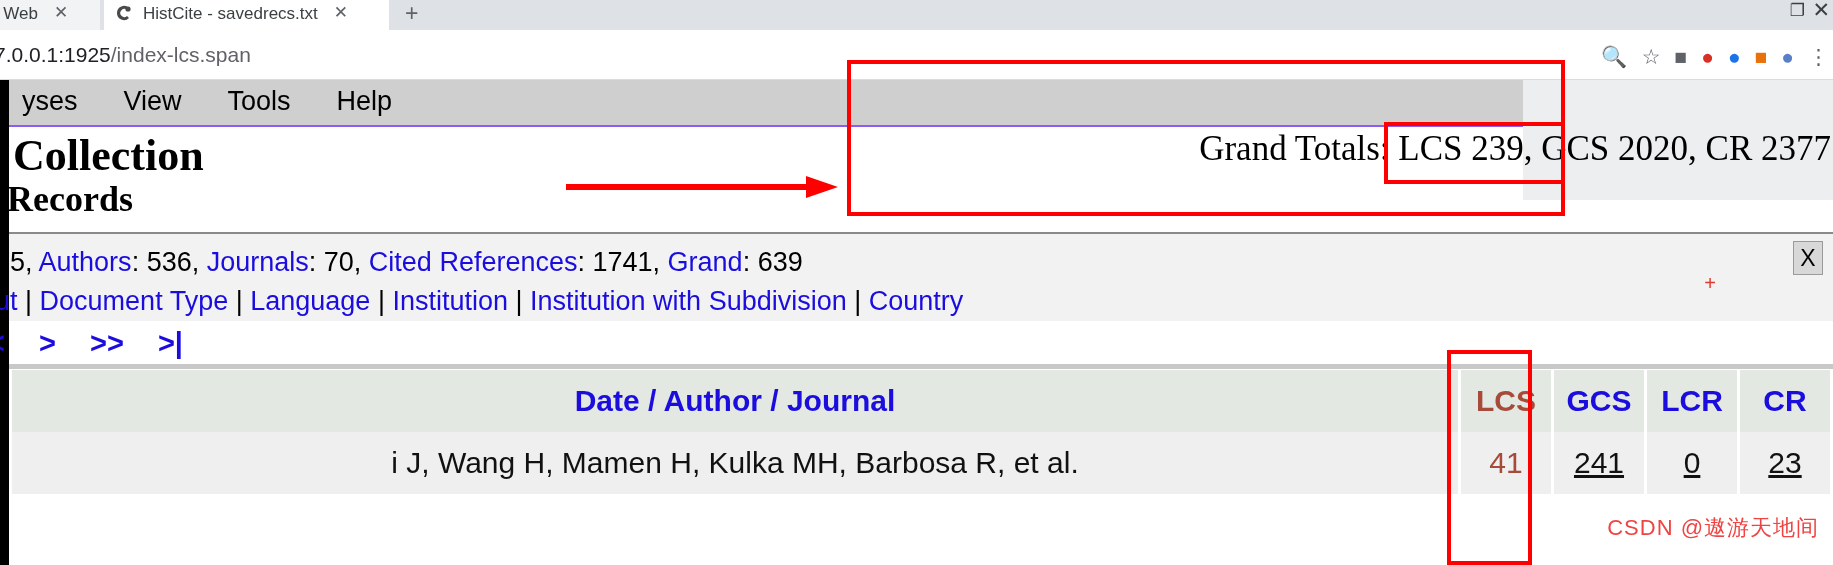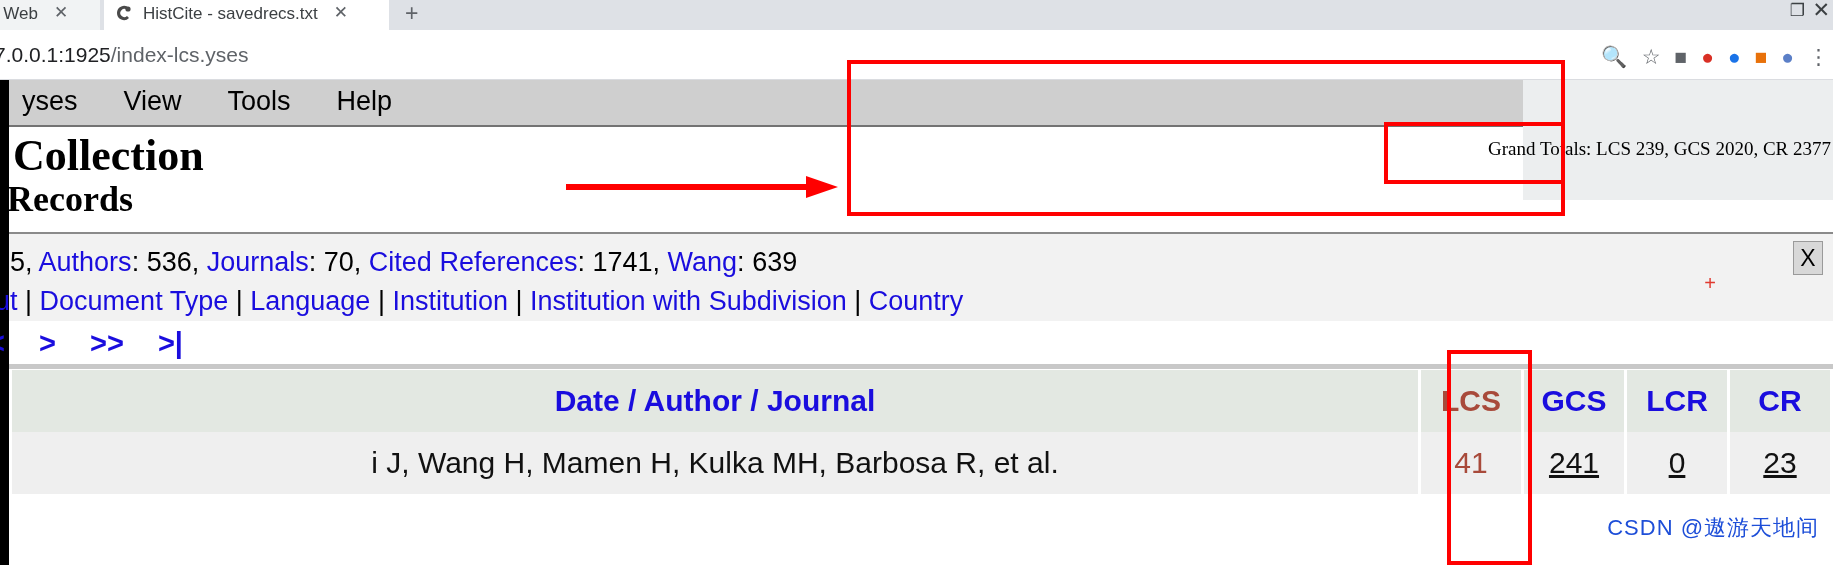--- a/index.html
+++ b/index.html
@@ -68,21 +68,21 @@
   .page {
     position:absolute; left:0; top:80px; width:1833px; height:485px;
     background:#ffffff; overflow:hidden;
   }
   .leftborder {
     position:absolute; left:0; top:0; width:9px; height:485px; background:#000;
   }
 
   .menubar {
     position:absolute; left:9px; top:0; width:1824px; height:47px;
-    background:#cfcfcf; border-bottom:2px solid #737373;
+    background:#cfcfcf; border-bottom:2px solid #8b5cf6;
   }
   .menu-items { position:absolute; left:-10px; top:6px; display:flex; }
   .menu-item {
     font-size:27px; color:#000; padding:0 23px; white-space:nowrap;
   }
   .histcite-logo {
     position:absolute; right:24px; top:2px;
     font-size:37px; color:#000; font-weight:400; letter-spacing:-0.5px;
     white-space:nowrap;
   }
@@ -96,21 +96,21 @@
   .h-collection {
     position:absolute; left:-8px; top:3px;
     font-size:44px; font-weight:bold; color:#000; white-space:nowrap;
   }
   .h-records {
     position:absolute; left:-14px; top:51px;
     font-size:36px; font-weight:bold; color:#000; white-space:nowrap;
   }
   .totals {
     position:absolute; right:14px; top:2px;
-    font-size:19px; color:#000; line-height:40px;
+    font-size:35px; color:#000; line-height:40px;
     white-space:nowrap;
   }
 
   .statsbar {
     position:absolute; left:9px; top:152px; width:1824px; height:89px;
     background:#f2f2f2; border-top:2px solid #8a8a8a;
   }
   .statline {
     position:absolute; left:-14px; top:13px;
     font-size:27px; color:#000; white-space:nowrap;
@@ -139,21 +139,21 @@
   
   .tbl {
     position:absolute; left:9px; top:290px; width:1824px;
     border-collapse:separate; border-spacing:3px 0;
   }
   .tbl th, .tbl td {
     background:#e3e8e2; padding:0; height:62px; vertical-align:middle;
     text-align:center; font-size:30px; font-weight:bold;
   }
   .tbl td { background:#efefef; font-weight:normal; }
-  .th-num { width:100px; }
+  .th-num { width:90px; }
   .th-main { text-align:center; }
   .c-date { color:#1a0dde; }
   .c-lcs { color:#a84a3a; }
   .c-gcs { color:#1a0dde; }
   .c-lcr { color:#1a0dde; }
   .c-cr  { color:#1a0dde; }
   .rec-title {
     text-align:left; padding-left:4px; font-size:30px; color:#111;
     white-space:nowrap;
   }
@@ -169,21 +169,21 @@
     position:absolute; border:4px solid #ff0000; pointer-events:none;
   }
   .box-totals { left:847px; top:60px; width:718px; height:156px; }
   .box-cr     { left:1447px; top:350px; width:85px; height:215px; }
   .box-cr2377 { left:1384px; top:122px; width:181px; height:62px; }
 
   .arrow { position:absolute; left:566px; top:176px; width:272px; height:22px; }
 
   .watermark {
     position:absolute; right:14px; bottom:22px;
-    font-size:22px; color:#1d4ed8; white-space:nowrap; letter-spacing:1px;margin-left:36px;
+    font-size:22px; color:#ef4444; white-space:nowrap; letter-spacing:1px;margin-left:36px;
   }
 
   .mooc {
     position:absolute; right:32px; top:38px;
     font-size:31px; color:#d8d8d8; white-space:nowrap;
   }
 </style>
 </head>
 <body>
 
@@ -203,21 +203,21 @@
       </span>
       <span class="tab-title">HistCite - savedrecs.txt</span>
       <span class="tab-close">✕</span>
     </div>
     <div class="newtab">+</div>
     <div class="win-restore">❐</div>
     <div class="win-close">✕</div>
   </div>
 
   <div class="omnibar">
-    <div class="url"><span>7.0.0.1:1925</span><span class="dim">/index-lcs.yses</span></div>
+    <div class="url"><span>7.0.0.1:1925</span><span class="dim">/index-lcs.span</span></div>
     <div class="omni-icons">
       <span class="ic">🔍</span>
       <span class="ic">☆</span>
       <span class="ic">■</span>
       <span class="ic" style="color:#d93025;">●</span>
       <span class="ic" style="color:#1a73e8;">●</span>
       <span class="ic" style="color:#e8710a;">■</span>
       <span class="ic" style="color:#5b7fc7;">●</span>
       <span class="ic">⋮</span>
     </div>
@@ -245,21 +245,21 @@
         <div>Grand Totals: LCS 239, GCS 2020, CR 2377</div>
       </div>
     </div>
 
     <div class="statsbar">
       <div class="statline">
         <span>35,</span>
         <span class="lk">Authors</span><span>: </span><span>536</span><span>, </span>
         <span class="lk">Journals</span><span>: </span><span>70</span><span>, </span>
         <span class="lk">Cited References</span><span>: </span><span>1741</span><span>, </span>
-        <span class="lk">Wang</span><span>: </span><span>639</span>
+        <span class="lk">Grand</span><span>: </span><span>639</span>
       </div>
       <div class="linkline">
         <span class="lk">ut</span>
         <span class="sep">|</span>
         <span class="lk">Document Type</span>
         <span class="sep">|</span>
         <span class="lk">Language</span>
         <span class="sep">|</span>
         <span class="lk">Institution</span>
         <span class="sep">|</span>

